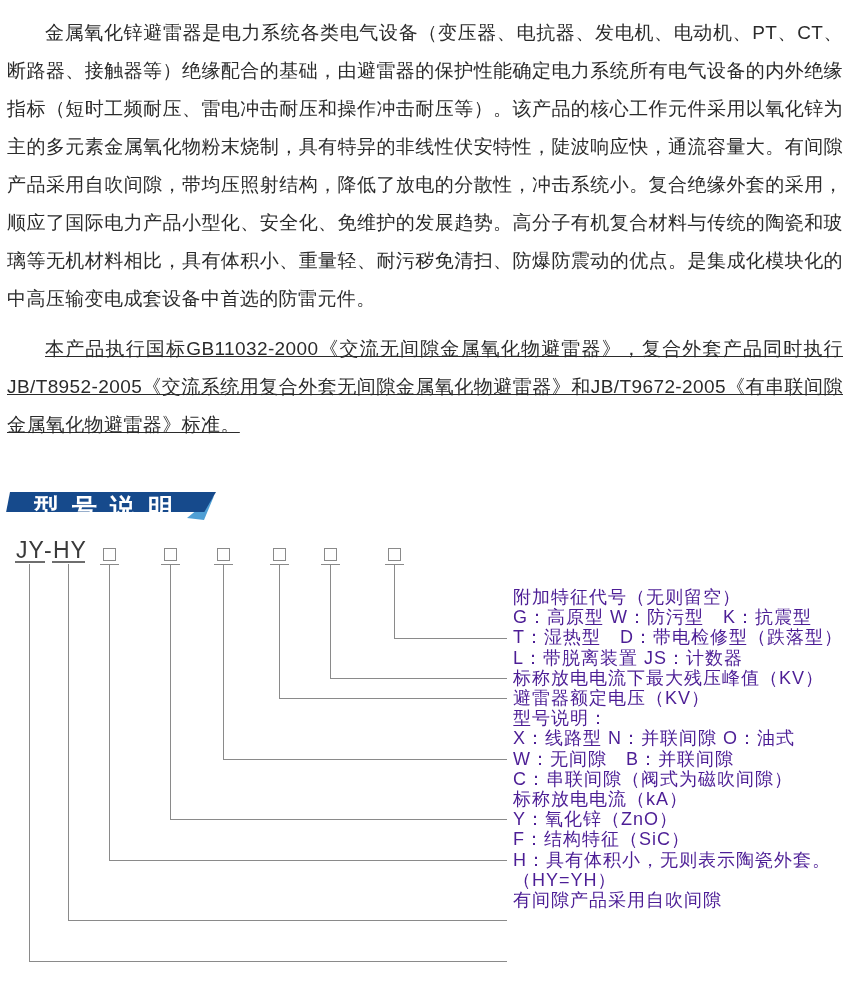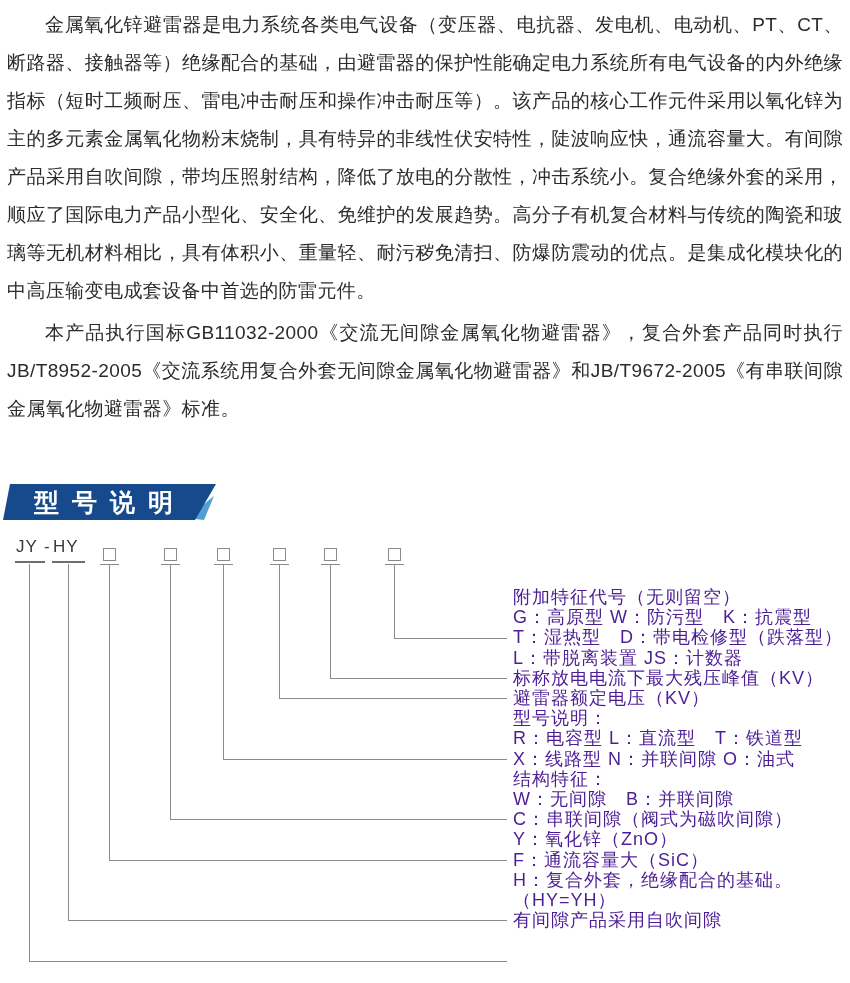--- a/index.html
+++ b/index.html
@@ -1,38 +1,38 @@
 <!DOCTYPE html>
 <html><head>
 <meta charset="utf-8">
 <style>
   html,body{margin:0;padding:0;background:#ffffff;}
   .page{
     position:relative;width:850px;height:983px;background:#ffffff;overflow:hidden;
     font-family:"Liberation Sans","DejaVu Sans",sans-serif;color:#2b2b2b;
   }
   
-  .intro{position:absolute;left:7px;top:6px;width:836px;}
+  .intro{position:absolute;left:7px;top:14px;width:836px;}
   .intro p{
     margin:0;font-size:19px;line-height:38px;text-align:justify;text-indent:2em;
     color:#2b2b2b;letter-spacing:0.4px;
   }
-  .intro p + p{margin-top:4px;}
+  .intro p + p{margin-top:12px;text-decoration:underline;}
   
   .banner{position:absolute;left:3px;top:484px;width:216px;height:36px;}
   .banner-fold{position:absolute;left:0;top:0;width:216px;height:36px;z-index:1;
     clip-path:polygon(211px 12px,184px 34px,201px 36px);}
-  .banner-main{position:absolute;left:0;top:0;width:216px;height:36px;z-index:2;
-    clip-path:polygon(7px 0,213px 0,192px 36px,0 36px);}
+  .banner-main{position:absolute;left:0;top:8px;width:216px;height:20px;z-index:2;
+    clip-path:polygon(7px 0,213px 0,192px 36px,0 36px);font-family:Liberation Mono, monospace;}
   .banner-title{
     display:block;padding-left:31px;line-height:36px;font-size:25px;font-weight:bold;
     color:#ffffff;letter-spacing:13px;white-space:nowrap;
   }
   
-  .mcode{position:absolute;top:537px;font-size:17px;color:#3a3a3a;letter-spacing:1px;white-space:nowrap;}
+  .mcode{position:absolute;top:537px;font-size:23px;color:#3a3a3a;letter-spacing:1px;white-space:nowrap;}
   .u-line{position:absolute;height:0;border-top:2px solid #6e6e6e;}
   .dbox{position:absolute;top:548px;width:13px;height:13px;border:1px solid #8a8a8a;background:#ffffff;box-sizing:border-box;}
   .dbox-u{position:absolute;top:564px;width:19px;height:0;border-top:1px solid #8a8a8a;}
   .conn{position:absolute;top:564px;border-left:1px solid #8a8a8a;border-bottom:1px solid #8a8a8a;}
   
   .legend{position:absolute;left:513px;top:587px;width:335px;}
   .lg{font-size:18px;line-height:20.2px;white-space:nowrap;color:#4c1d95;letter-spacing:1px;}
 </style>
 </head>
 <body>
@@ -83,25 +83,24 @@
     <div class="conn" style="left:394px;width:112px;height:74px;"></div>
 
     <div class="legend">
       <div class="lg">附加特征代号（无则留空）</div>
       <div class="lg">G：高原型 W：防污型　K：抗震型</div>
       <div class="lg">T：湿热型　D：带电检修型（跌落型）</div>
       <div class="lg">L：带脱离装置 JS：计数器</div>
       <div class="lg">标称放电电流下最大残压峰值（KV）</div>
       <div class="lg">避雷器额定电压（KV）</div>
       <div class="lg">型号说明：</div>
-      <div class="lg">R：电容型 L：直流型　T：铁道型</div>
       <div class="lg">X：线路型 N：并联间隙 O：油式</div>
-      <div class="lg">结构特征：</div>
       <div class="lg">W：无间隙　B：并联间隙</div>
       <div class="lg">C：串联间隙（阀式为磁吹间隙）</div>
+      <div class="lg">标称放电电流（kA）</div>
       <div class="lg">Y：氧化锌（ZnO）</div>
-      <div class="lg">F：通流容量大（SiC）</div>
-      <div class="lg">H：复合外套，绝缘配合的基础。</div>
+      <div class="lg">F：结构特征（SiC）</div>
+      <div class="lg">H：具有体积小，无则表示陶瓷外套。</div>
       <div class="lg">（HY=YH）</div>
       <div class="lg">有间隙产品采用自吹间隙</div>
     </div>
   </div>
 </div>
 
 </body></html>

